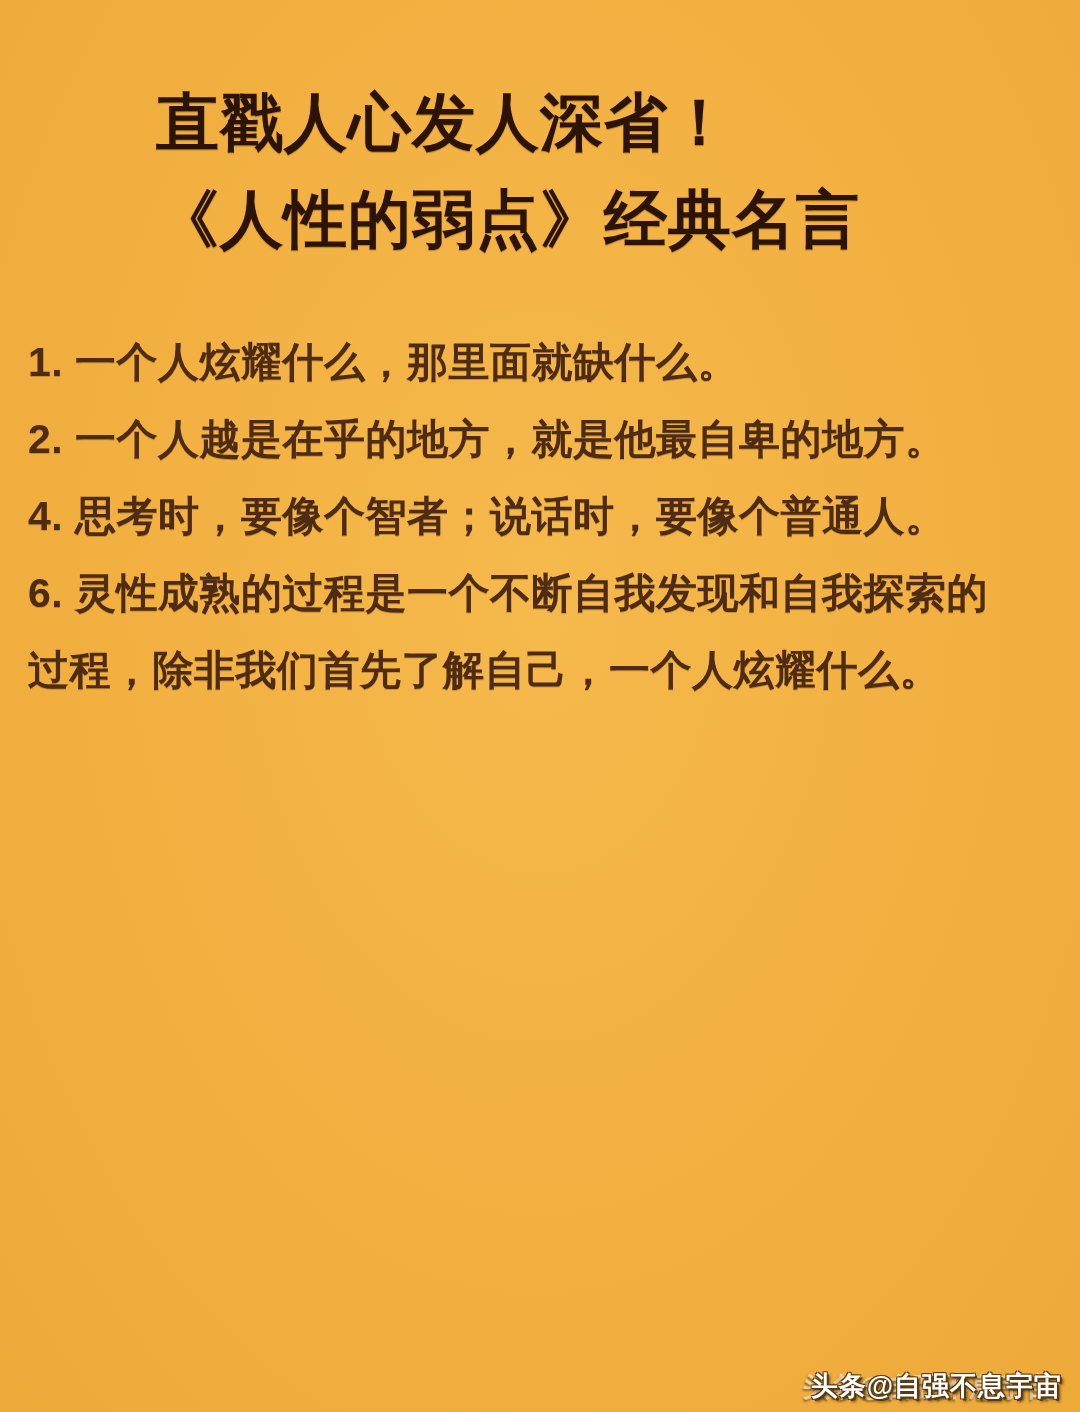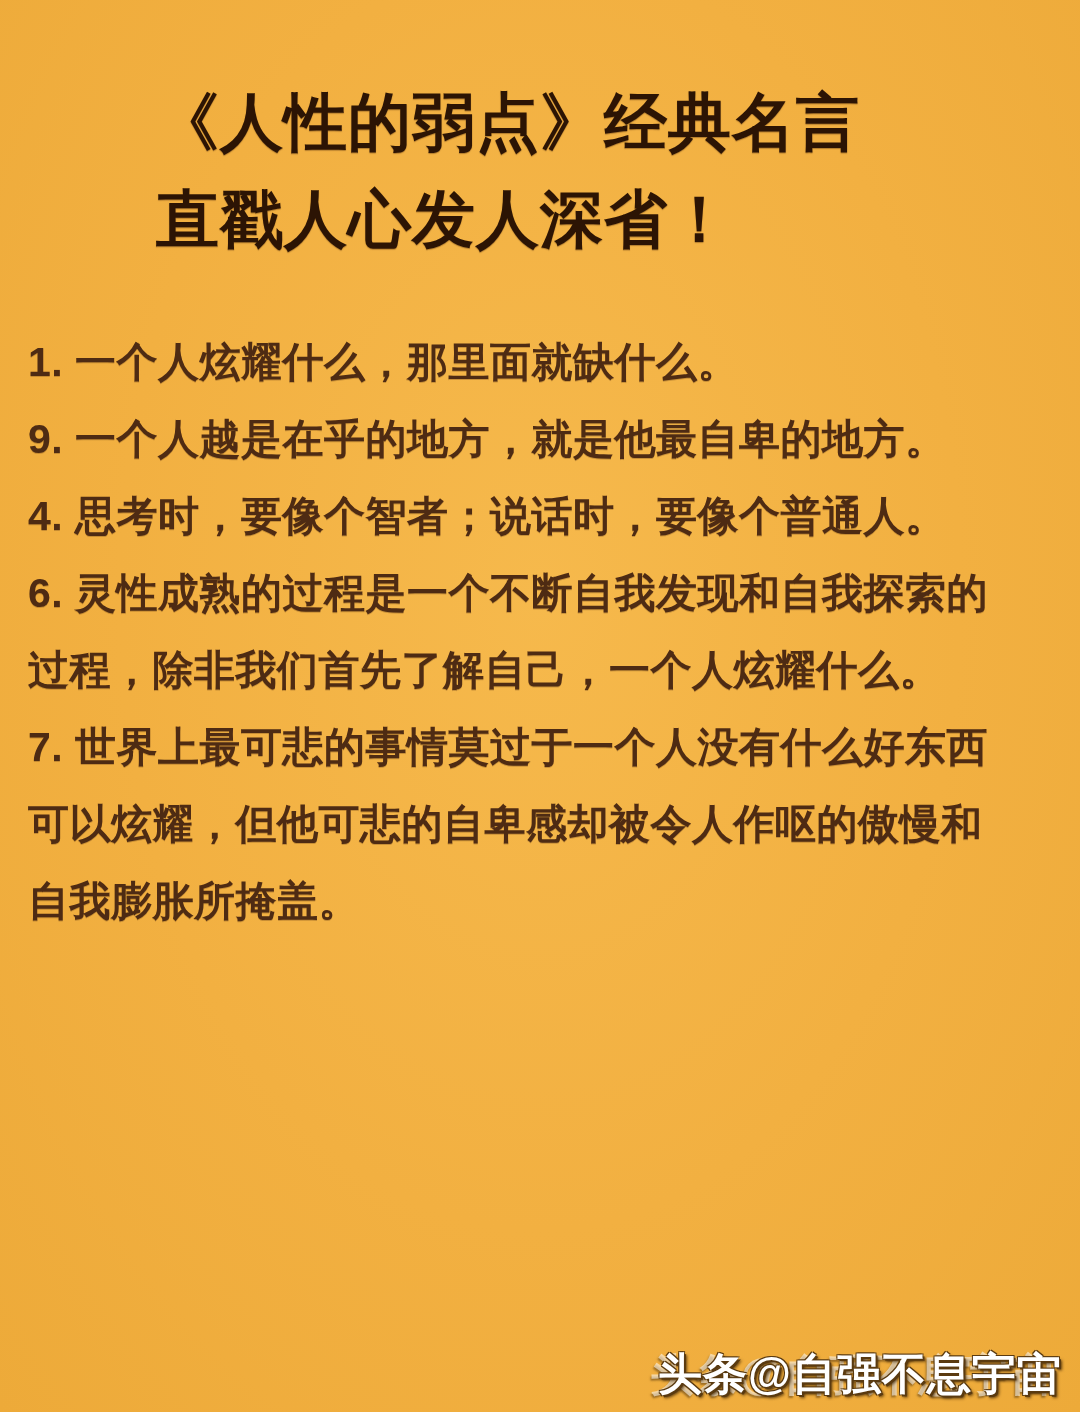--- a/index.html
+++ b/index.html
@@ -38,21 +38,21 @@
     line-height: 77px;
     letter-spacing: 0.5px;
     color: #4e2b13;
     text-shadow: 0 1px 0 rgba(70,35,10,0.25);
     white-space: nowrap;
   }
   .watermark {
     position: absolute;
     right: 18px;
     bottom: 8px;
-    font-size: 44px;
+    font-size: 27px;
     font-weight: 900;
     letter-spacing: 1px;
     color: #ffffff;
     white-space: nowrap;
     filter: blur(0.6px);
     text-shadow:
       2px 2px 0 #5a3a10,
       -1px -1px 0 #5a3a10,
       1px -1px 0 #5a3a10,
       -1px 1px 0 #5a3a10,
@@ -60,40 +60,35 @@
       -8px 1px 0 rgba(255,255,255,0.55),
       -9px 3px 2px rgba(90,58,16,0.55);
   }
 </style>
 </head>
 <body>
 
 <div class="page">
 
   <div class="title-block">
+    <div class="title-line">直戳人心发人深省！</div>
     <div class="title-line">《人性的弱点》经典名言</div>
-    <div class="title-line">直戳人心发人深省！</div>
   </div>
 
   <div class="quote-list">
     <div class="quote-item">
       <div class="quote-line">1. 一个人炫耀什么，那里面就缺什么。</div>
     </div>
     <div class="quote-item">
-      <div class="quote-line">9. 一个人越是在乎的地方，就是他最自卑的地方。</div>
+      <div class="quote-line">2. 一个人越是在乎的地方，就是他最自卑的地方。</div>
     </div>
     <div class="quote-item">
       <div class="quote-line">4. 思考时，要像个智者；说话时，要像个普通人。</div>
     </div>
     <div class="quote-item">
       <div class="quote-line">6. 灵性成熟的过程是一个不断自我发现和自我探索的</div>
       <div class="quote-line">过程，除非我们首先了解自己，一个人炫耀什么。</div>
     </div>
-    <div class="quote-item">
-      <div class="quote-line">7. 世界上最可悲的事情莫过于一个人没有什么好东西</div>
-      <div class="quote-line">可以炫耀，但他可悲的自卑感却被令人作呕的傲慢和</div>
-      <div class="quote-line">自我膨胀所掩盖。</div>
-    </div>
   </div>
 
   <div class="watermark">头条@自强不息宇宙</div>
 
 </div>
 
 </body></html>

